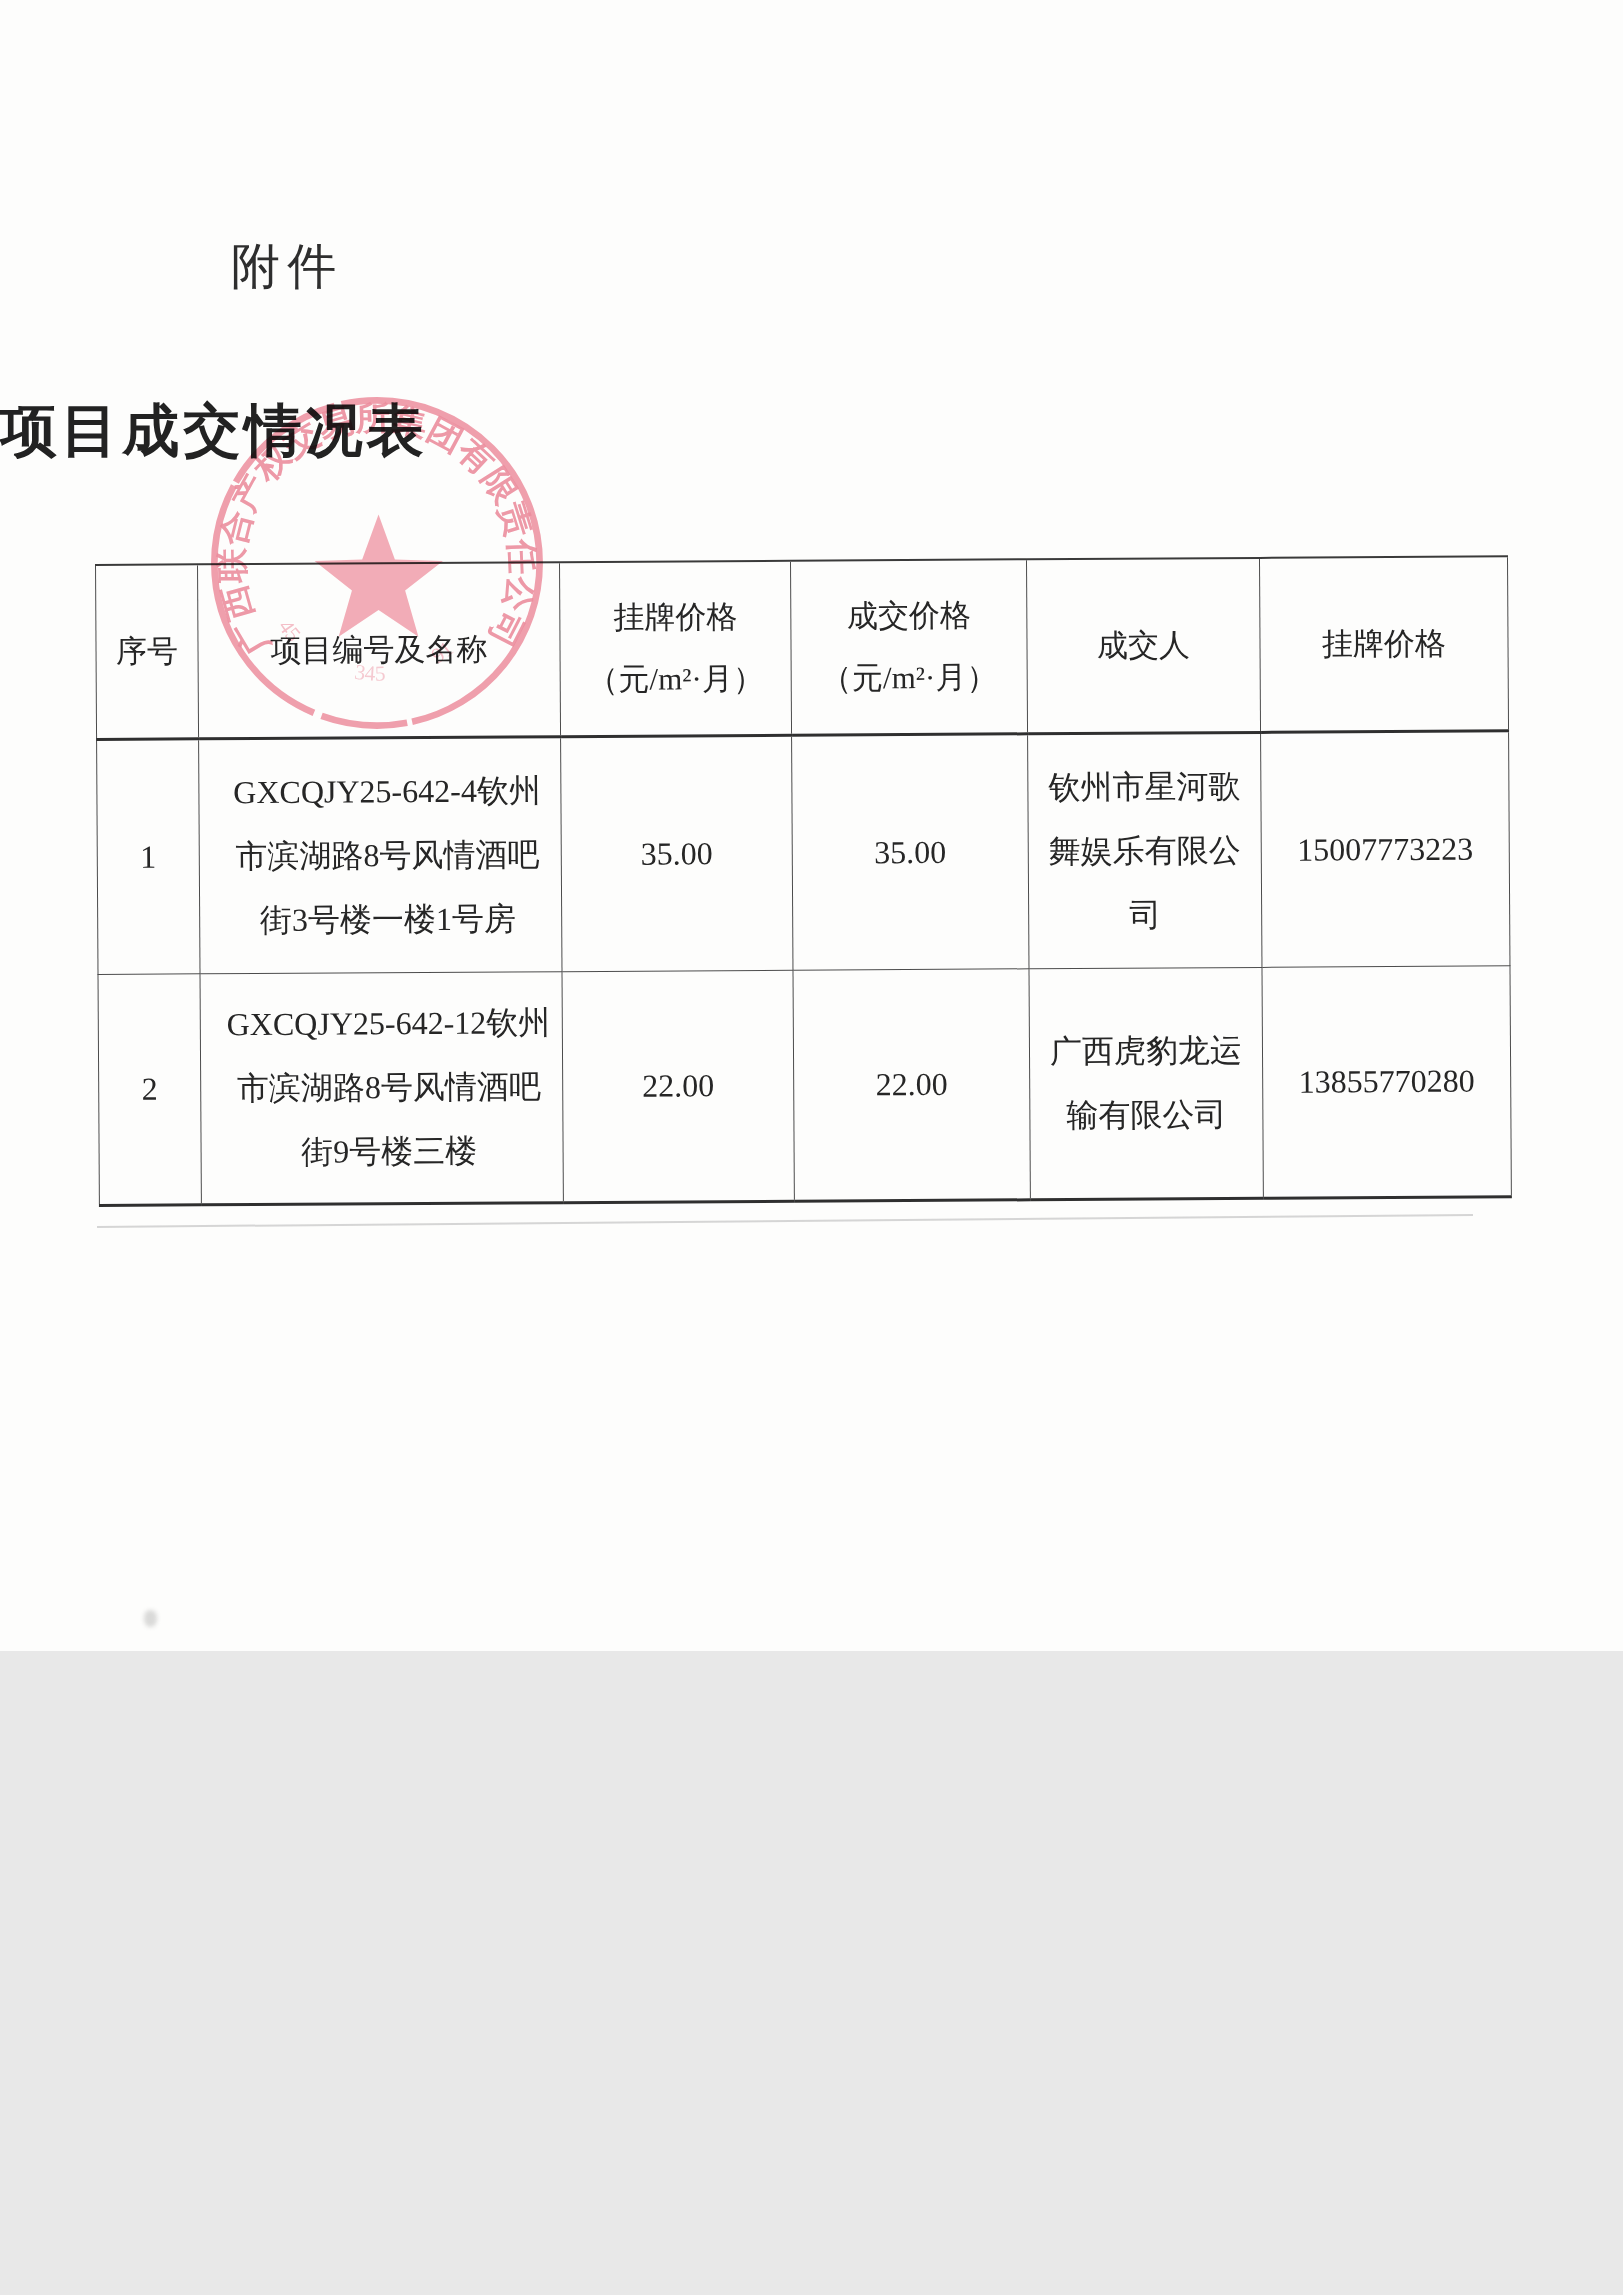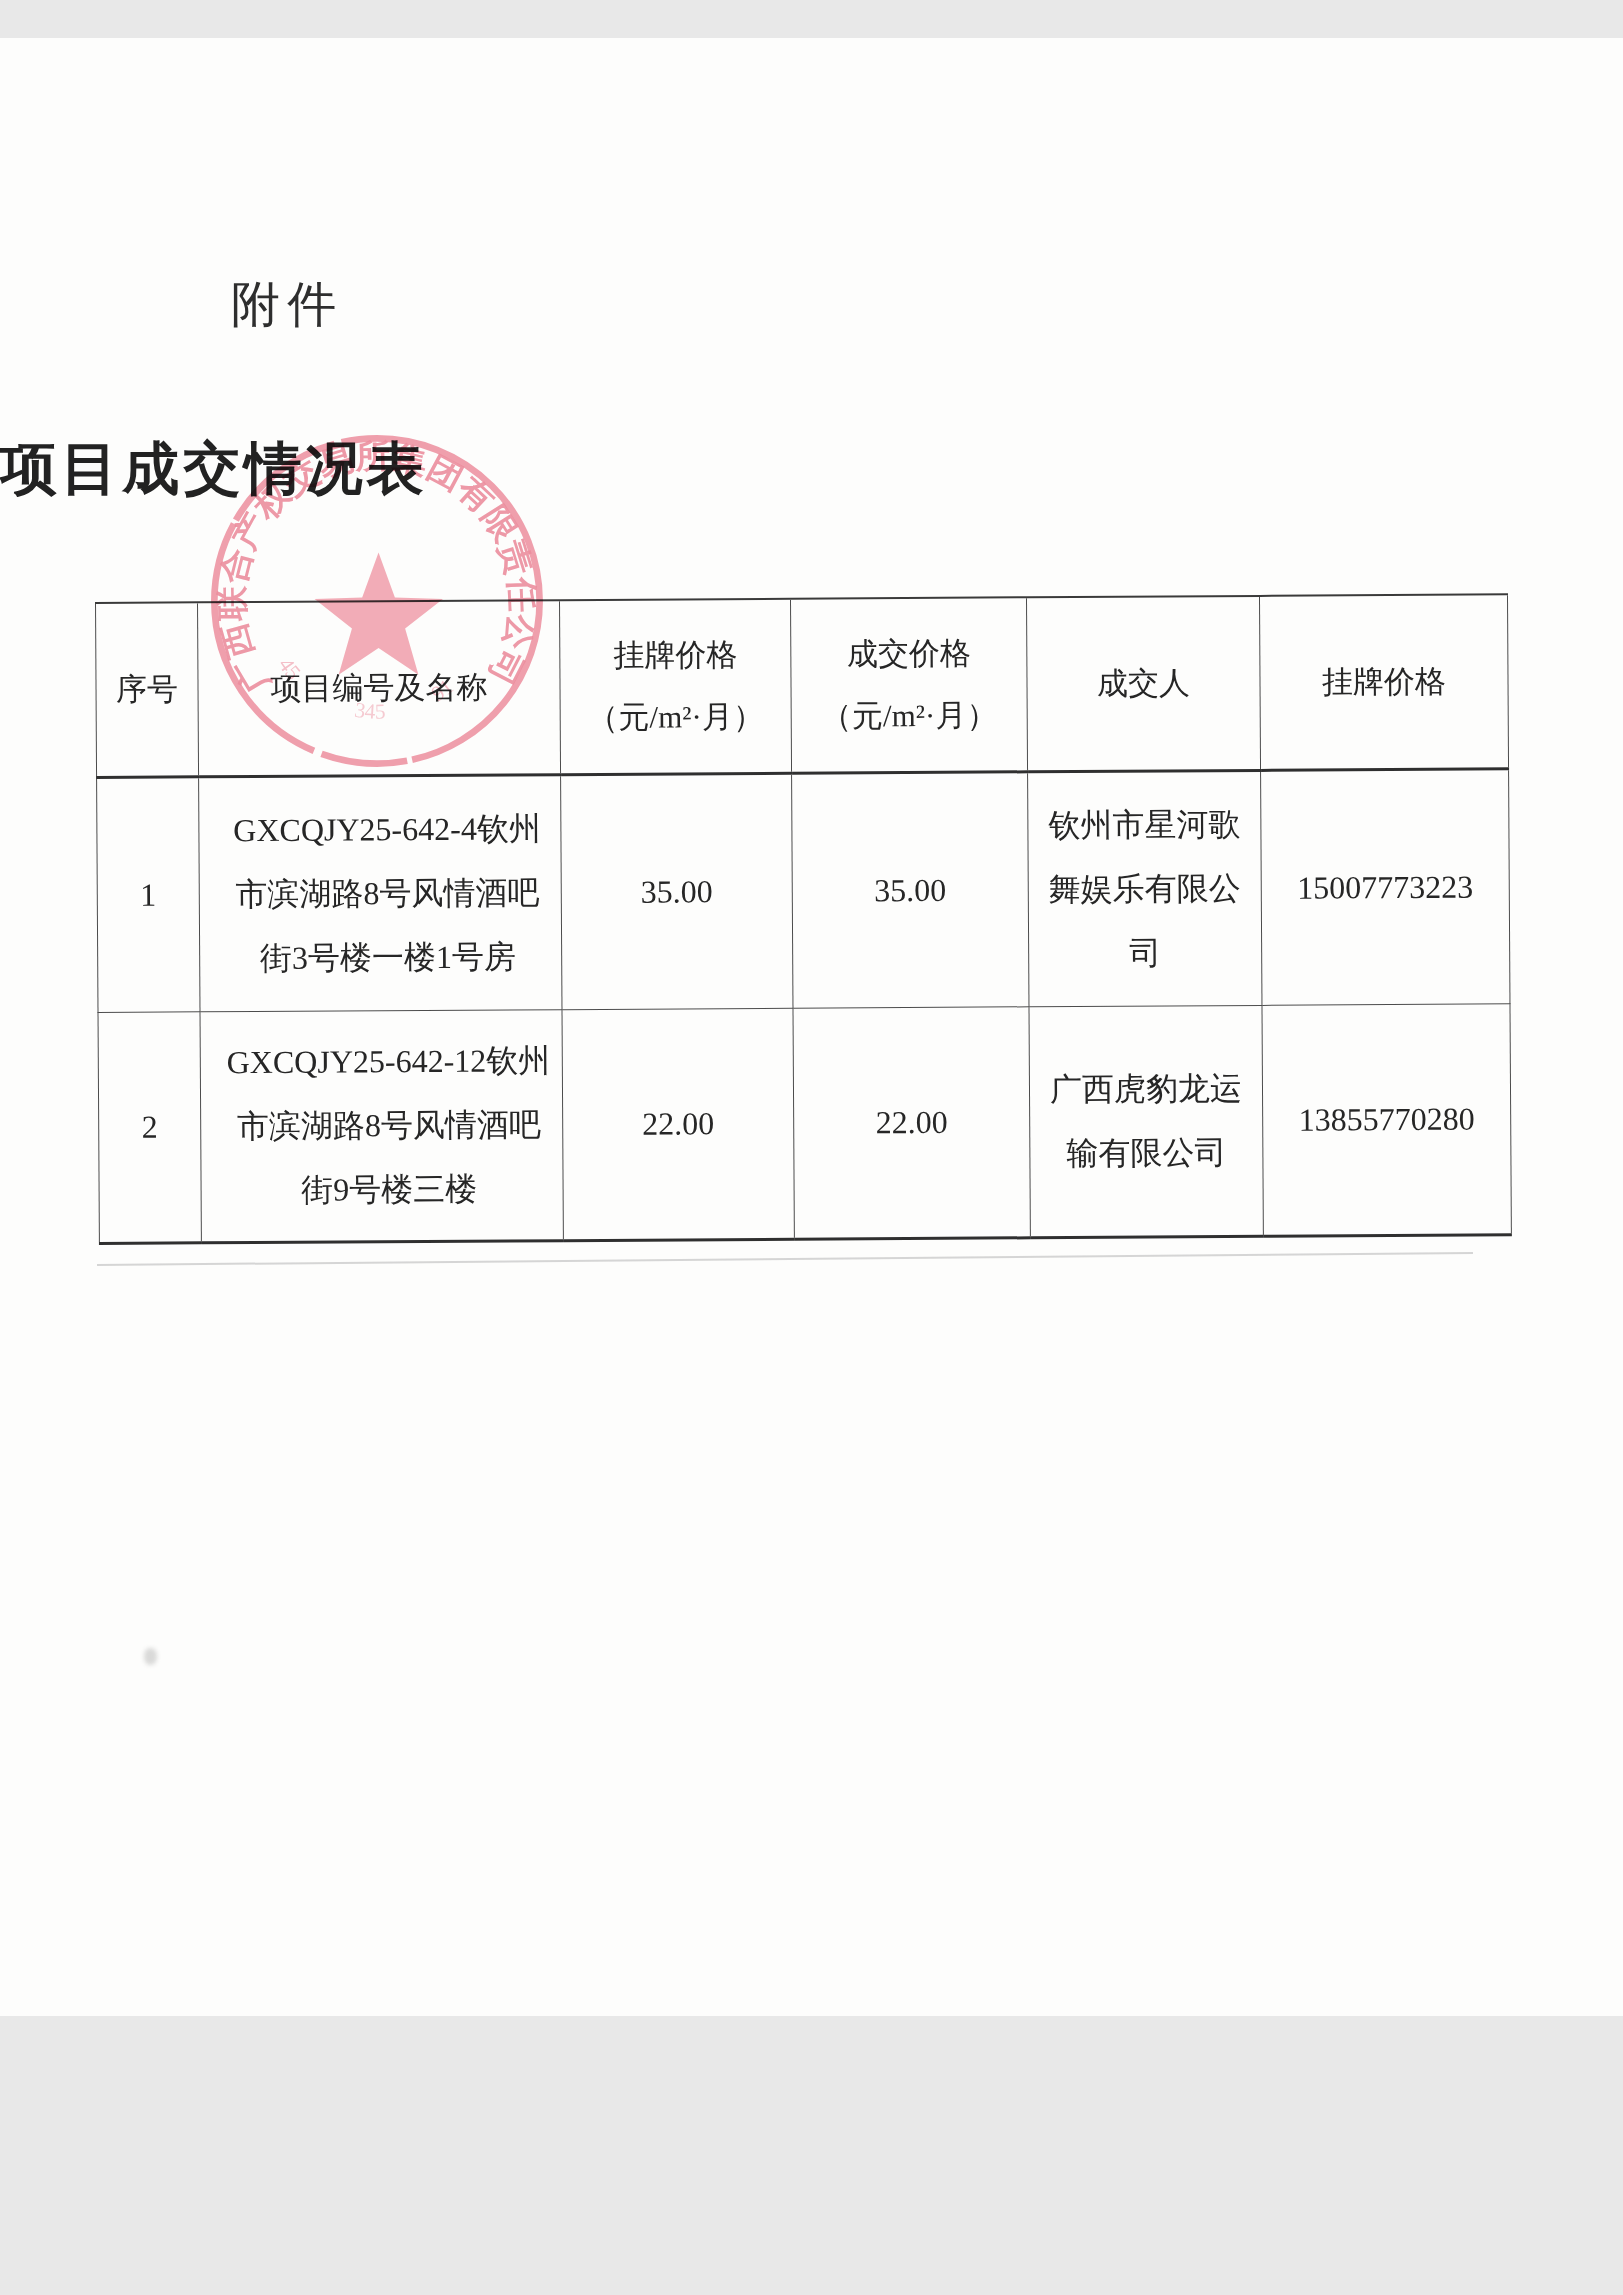--- a/index.html
+++ b/index.html
@@ -1,23 +1,22 @@
 <!DOCTYPE html>
 <html style="font-size:8.2px"><head>
 <meta charset="utf-8">
 <style>
   html,body{margin:0;padding:0;background:#e8e8e8;}
   .page{
     position:relative;
-    width:1623px;height:1978px;
+    width:1623px;height:1651px;
     background:#fdfdfc;
     overflow:hidden;
     font-family:"Liberation Serif","DejaVu Serif",serif;
     color:#2b2b2b;
-    margin-top:38px;
   }
   .attachment{
     position:absolute;left:231px;top:234px;
     font-size:49px;letter-spacing:7.2px;color:#2e2e2e;
   }
   .doc-title{
     position:absolute;left:0;right:0;top:393px;
     text-align:left;
     font-size:57px;font-weight:bold;letter-spacing:4.1px;color:#222;
   }

